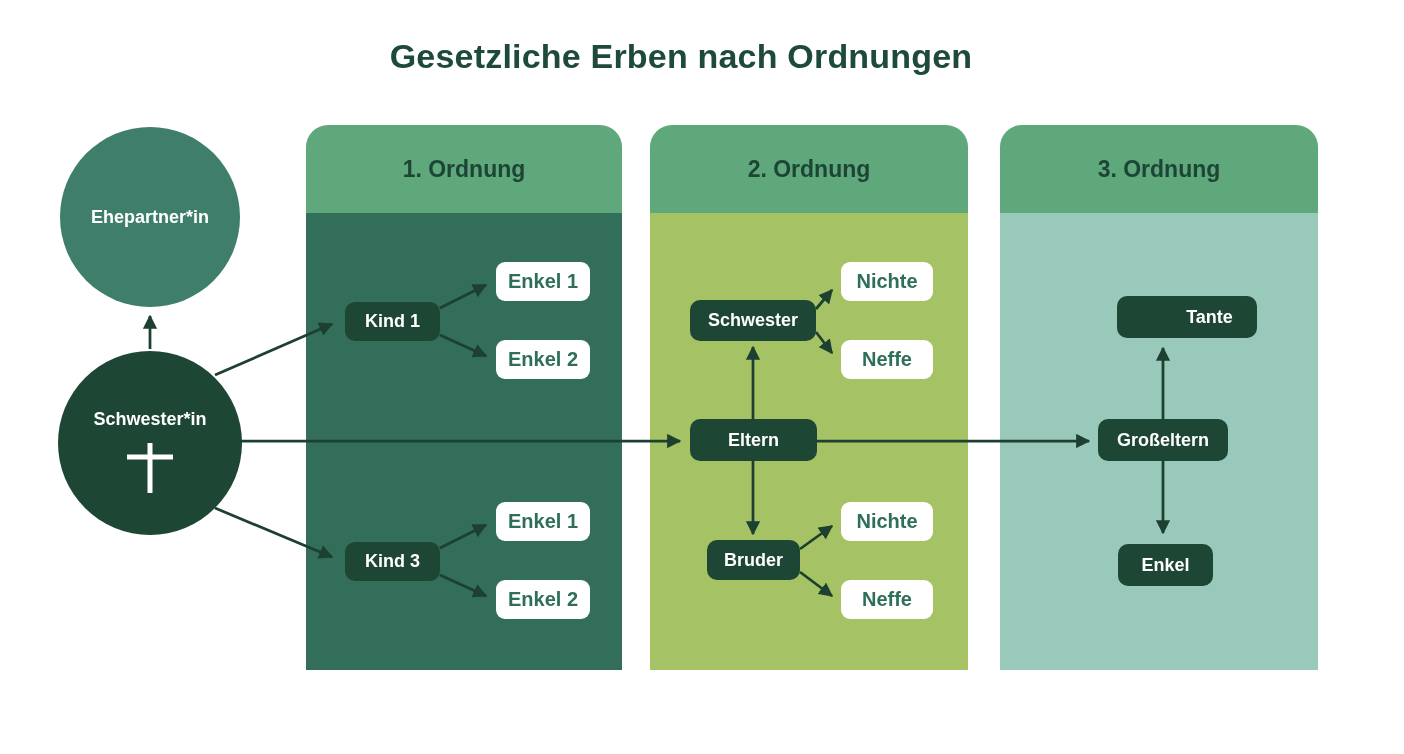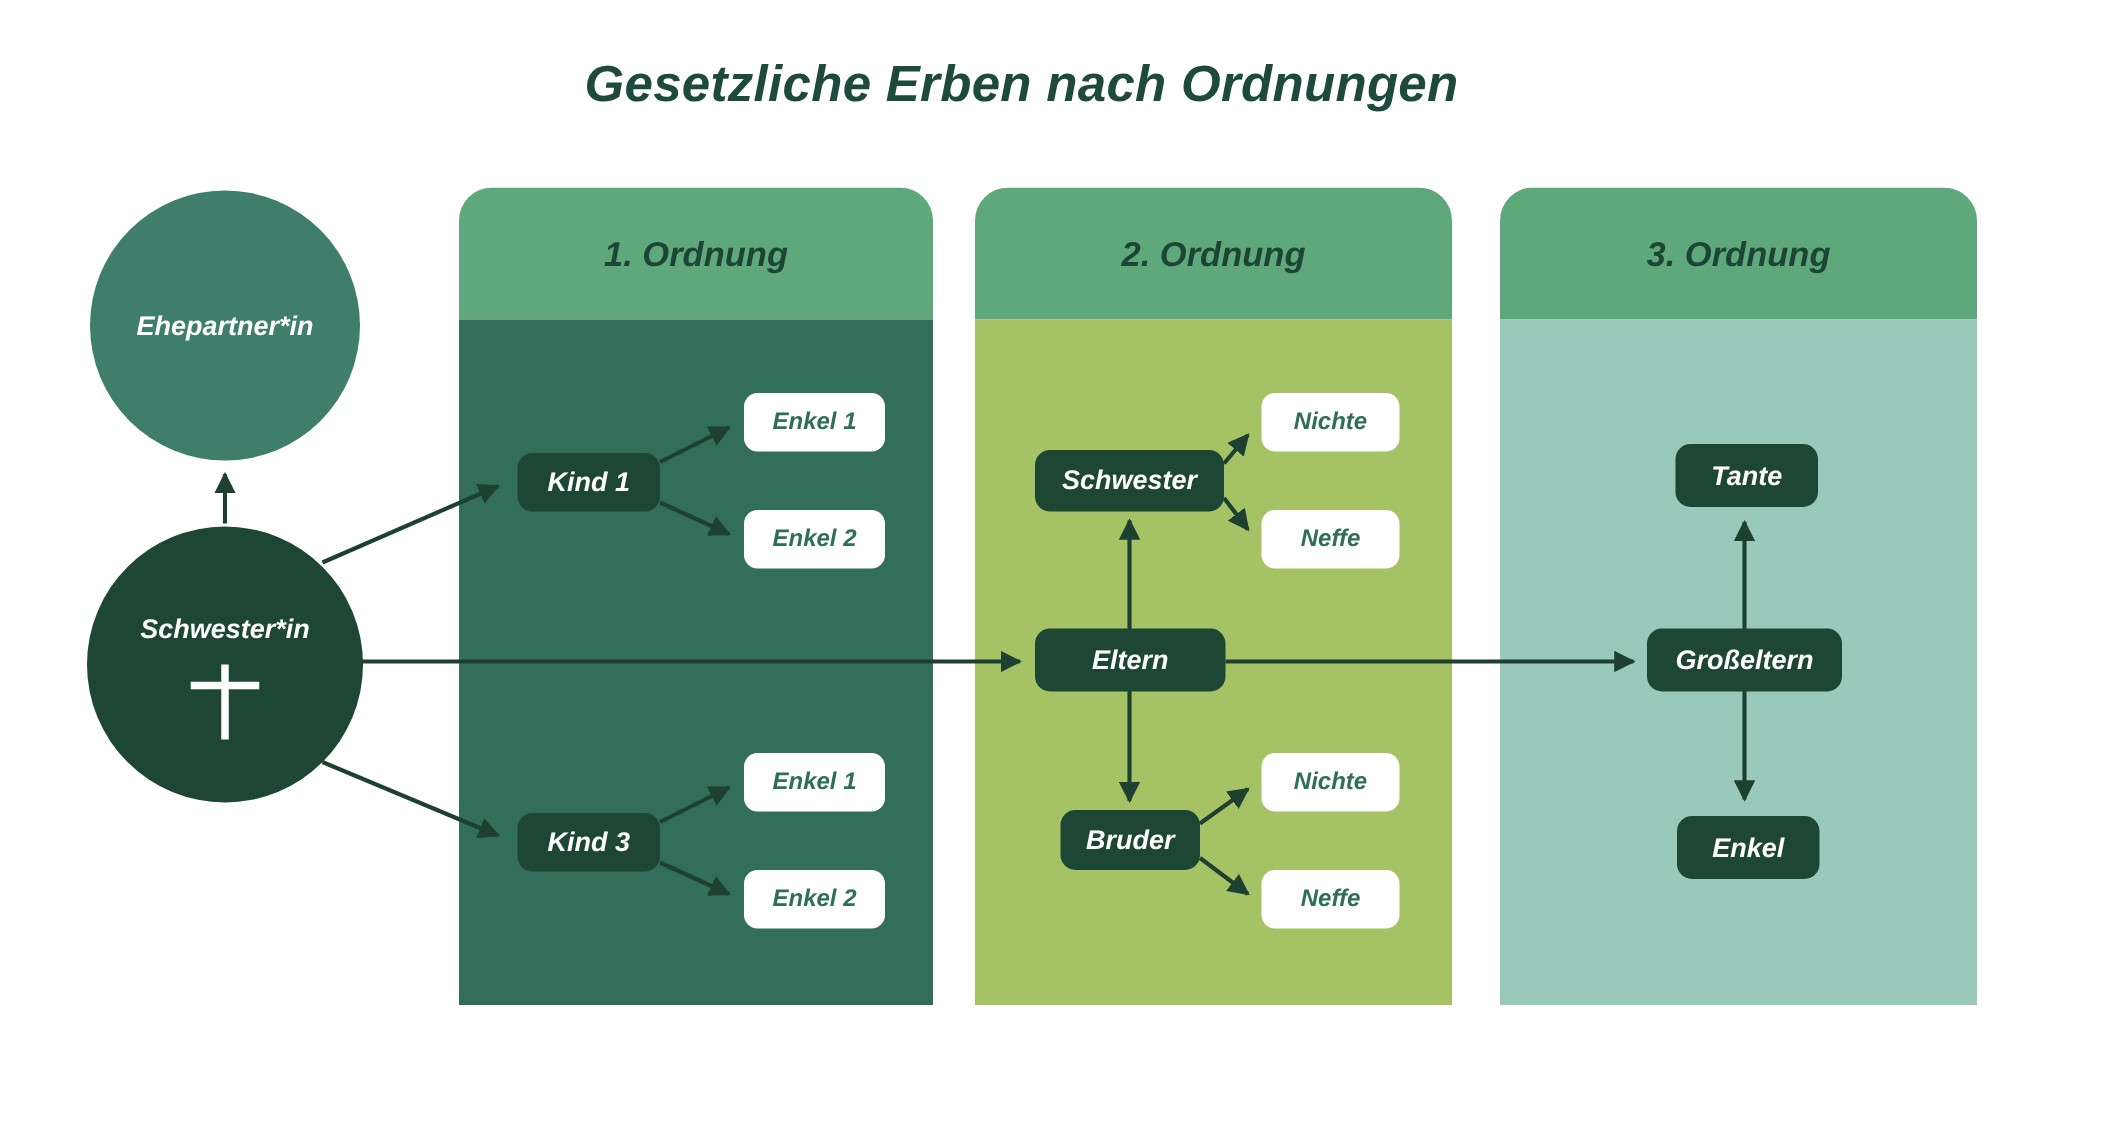--- a/index.html
+++ b/index.html
@@ -3,21 +3,20 @@
 <meta charset="utf-8">
 <style>
   html, body { margin: 0; padding: 0; background: #ffffff; }
   body { font-family: "Liberation Sans", sans-serif; }
   .canvas {
     position: relative;
     width: 1404px;
     height: 670px;
     background: var(--background, #ffffff);
     overflow: hidden;
-    font-style: italic;
   }
   .title {
     position: absolute;
     top: 14px;
     left: 0;
     width: 1362px;
     text-align: center;
     font-size: 34px;
     font-weight: bold;
     color: var(--title-text, #1d4a3c);
@@ -76,21 +75,21 @@
     display: flex;
     align-items: center;
     justify-content: center;
     z-index: 3;
   }
   .light-node {
     position: absolute;
     background: var(--light-node-bg, #ffffff);
     color: var(--light-node-text, #2e6f58);
     font-weight: bold;
-    font-size: 16px;
+    font-size: 20px;
     border-radius: 9px;
     display: flex;
     align-items: center;
     justify-content: center;
     z-index: 3;
   }
   
   svg.arrows { position: absolute; left: 0; top: 0; z-index: 2; }
   svg.arrows line { stroke: var(--arrow, #1d4030); stroke-width: 2.75; }
   .ah { fill: var(--arrow, #1d4030); }
@@ -166,17 +165,17 @@
   <div class="light-node" style="left:496px; top:580px; width:94px; height:39px;">Enkel 2</div>
 
   <div class="dark-node" style="left:690px; top:300px; width:126px; height:41px;">Schwester</div>
   <div class="light-node" style="left:841px; top:262px; width:92px; height:39px;">Nichte</div>
   <div class="light-node" style="left:841px; top:340px; width:92px; height:39px;">Neffe</div>
   <div class="dark-node" style="left:690px; top:419px; width:127px; height:42px;">Eltern</div>
   <div class="dark-node" style="left:707px; top:540px; width:93px; height:40px;">Bruder</div>
   <div class="light-node" style="left:841px; top:502px; width:92px; height:39px;">Nichte</div>
   <div class="light-node" style="left:841px; top:580px; width:92px; height:39px;">Neffe</div>
 
-  <div class="dark-node" style="left:1117px; top:296px; width:95px; height:42px;">Tante</div>
+  <div class="dark-node" style="left:1117px; top:296px; width:95px; height:42px;padding-left:45px;">Tante</div>
   <div class="dark-node" style="left:1098px; top:419px; width:130px; height:42px;">Großeltern</div>
   <div class="dark-node" style="left:1118px; top:544px; width:95px; height:42px;">Enkel</div>
 
 </div>
 
 </body></html>

